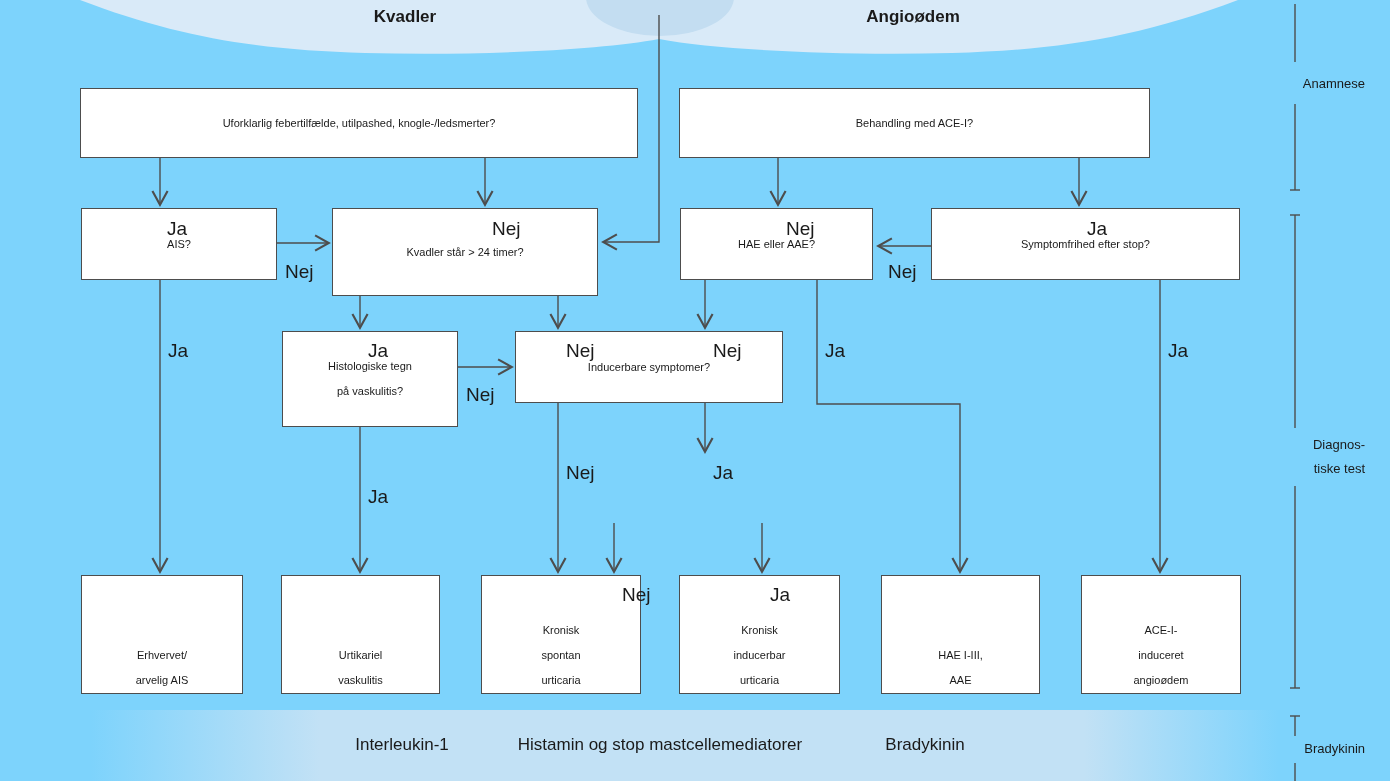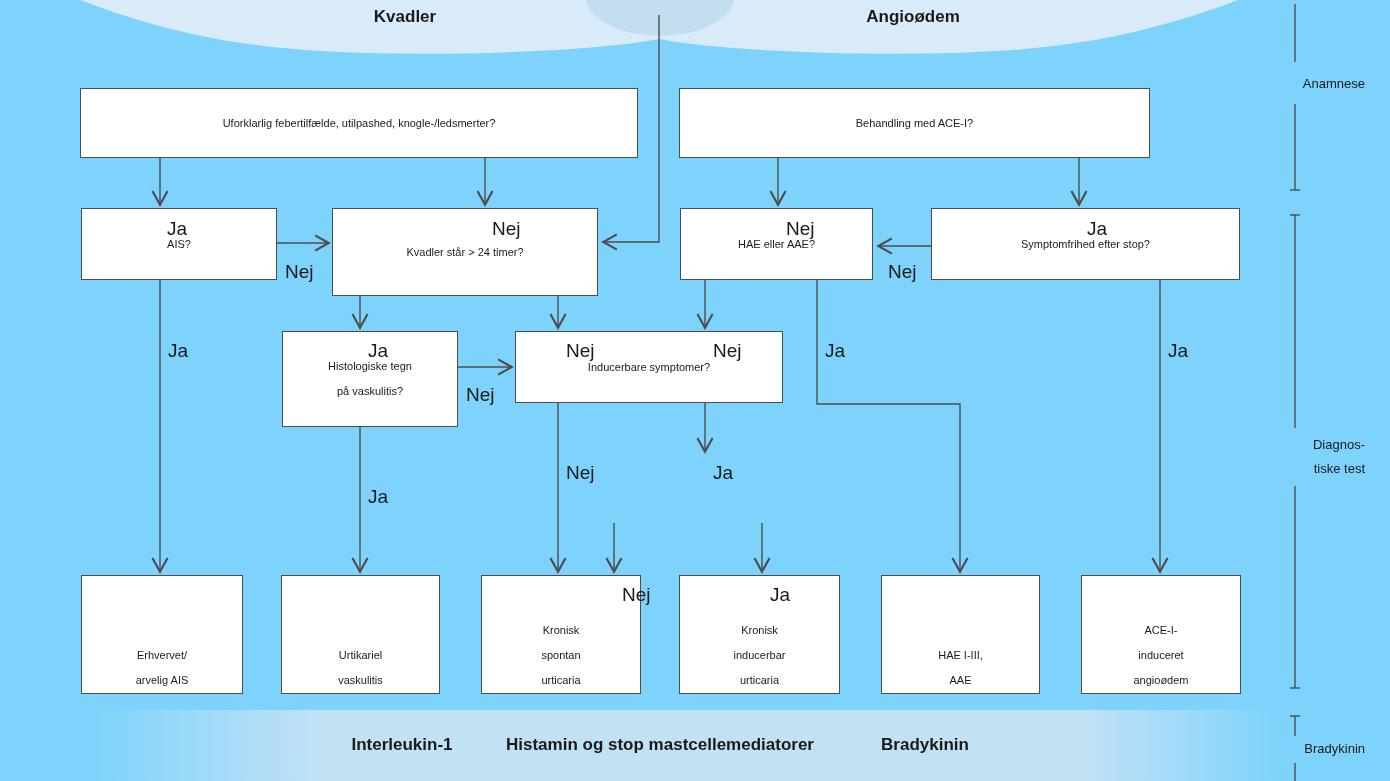--- a/index.html
+++ b/index.html
@@ -19,21 +19,21 @@
   .edge-label{
     position:absolute;font-size:19px;white-space:nowrap;transform:translateY(-50%);margin-top:48px;
   }
   .title{
     position:absolute;font-weight:bold;font-size:17px;text-align:center;white-space:nowrap;
   }
   .phase{
     position:absolute;font-size:13px;text-align:right;line-height:24px;white-space:nowrap;
   }
   .mediator{
-    position:absolute;font-weight:bold;font-size:17px;text-align:center;white-space:nowrap;
+    position:absolute;font-weight:normal;font-size:17px;text-align:center;white-space:nowrap;
   }
   .band-bottom{
     position:absolute;left:0;top:710px;width:1390px;height:71px;
     background:linear-gradient(90deg,
       rgba(194,225,245,0) 6.5%,
       rgba(194,225,245,1) 23%,
       rgba(194,225,245,1) 78%,
       rgba(194,225,245,0) 92%);
   }
   svg .wire{fill:none;stroke:var(--line,#4d4d4d);stroke-width:1.4;}

